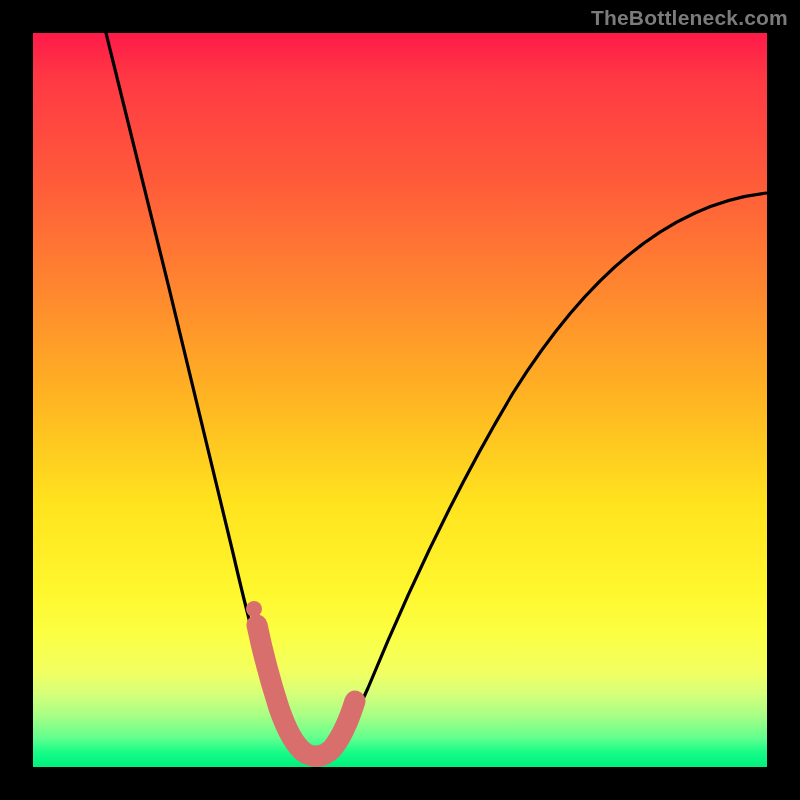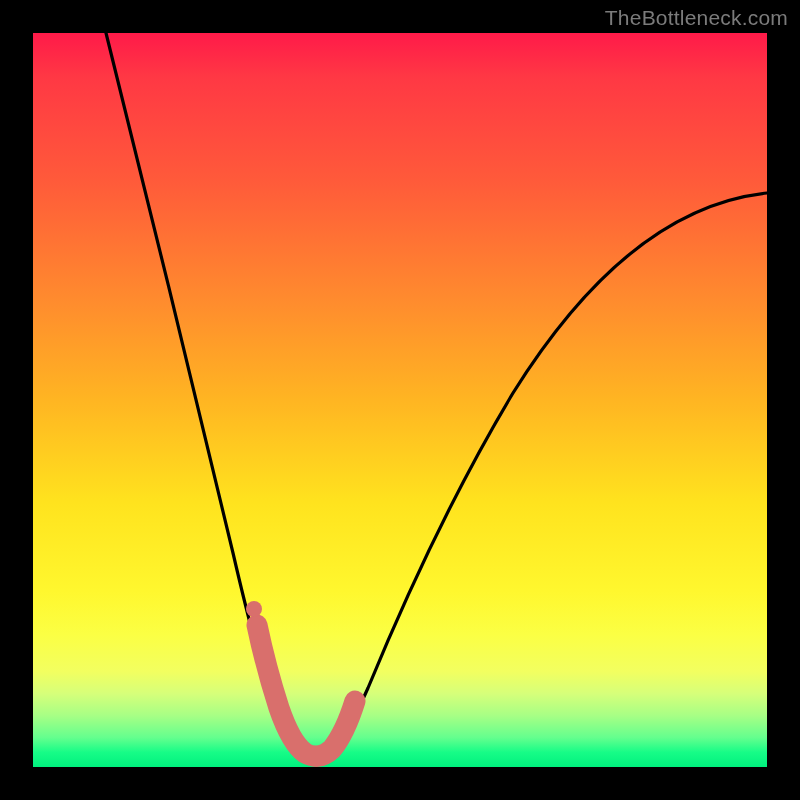--- a/index.html
+++ b/index.html
@@ -48,21 +48,21 @@
     width: 734px;
     height: 734px;
     overflow: visible;
   }
   .watermark {
     position: absolute;
     top: 6px;
     right: 12px;
     color: #7b7b7b;
     font-size: 21px;
-    font-weight: 400;
+    font-weight: 700;
     letter-spacing: 0.2px;
   }
 </style>
 </head>
 <body>
 
 <div class="stage">
 
   <div class="plot-area"></div>
 

